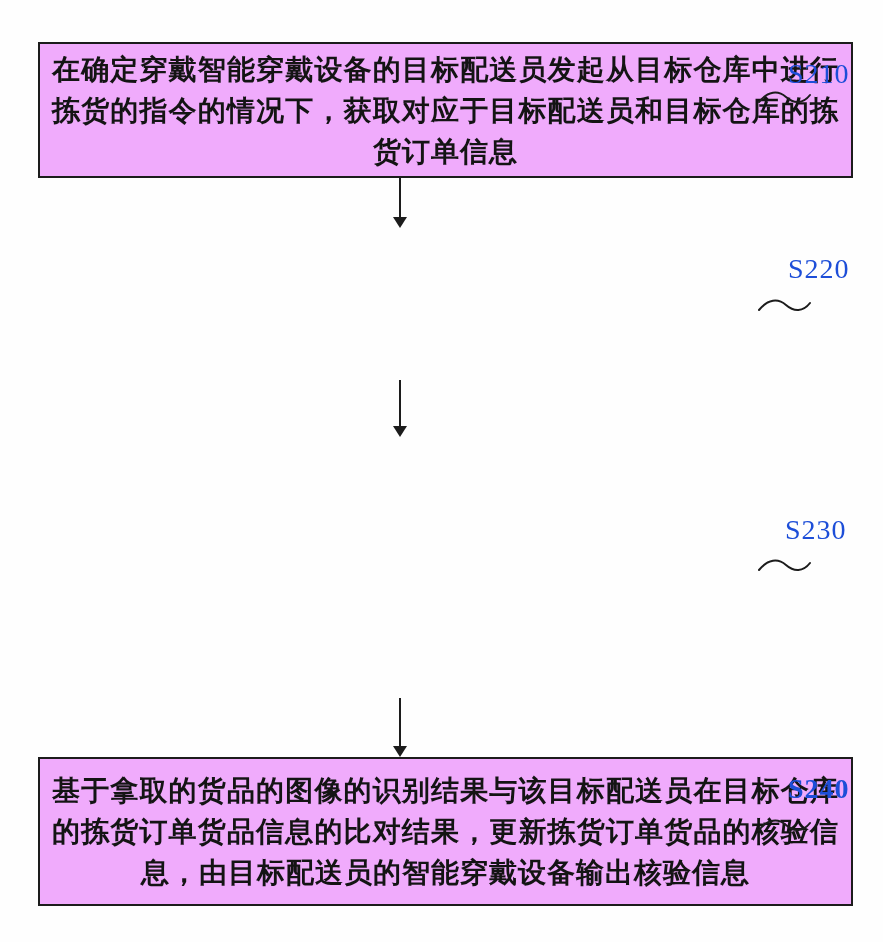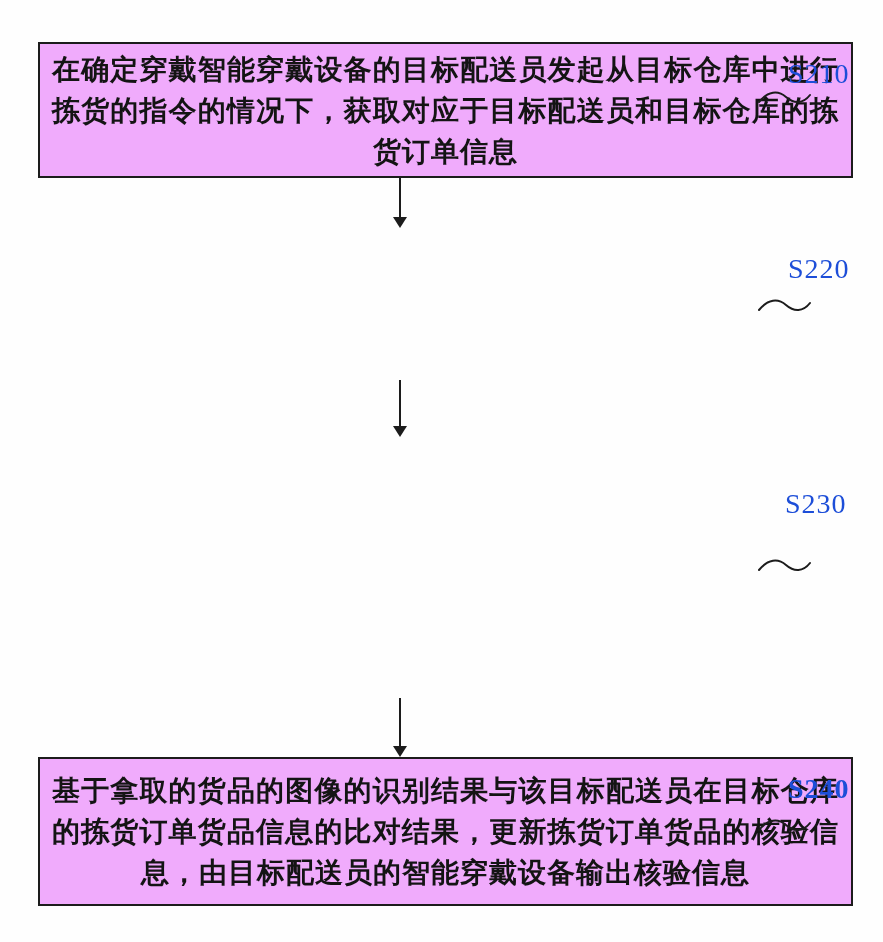--- a/index.html
+++ b/index.html
@@ -68,21 +68,21 @@
 
   .step-label {
     position: absolute;
     font-family: "Liberation Serif", "DejaVu Serif", serif;
     font-size: 28px;
     color: #1d4ed8;
     letter-spacing: 1px;
   }
   #label-1 { left: 788px; top: 58px; }
   #label-2 { left: 788px; top: 253px; }
-  #label-3 { left: 785px; top: 488px; }
+  #label-3 { left: 785px; top: 514px; }
   #label-4 { left: 788px; top: 773px; font-weight: bold; }
 
   .lead-line {
     position: absolute;
     width: 56px;
     height: 22px;
   }
   #lead-1 { left: 757px; top: 88px; }
   #lead-2 { left: 757px; top: 296px; }
   #lead-3 { left: 757px; top: 556px; }

